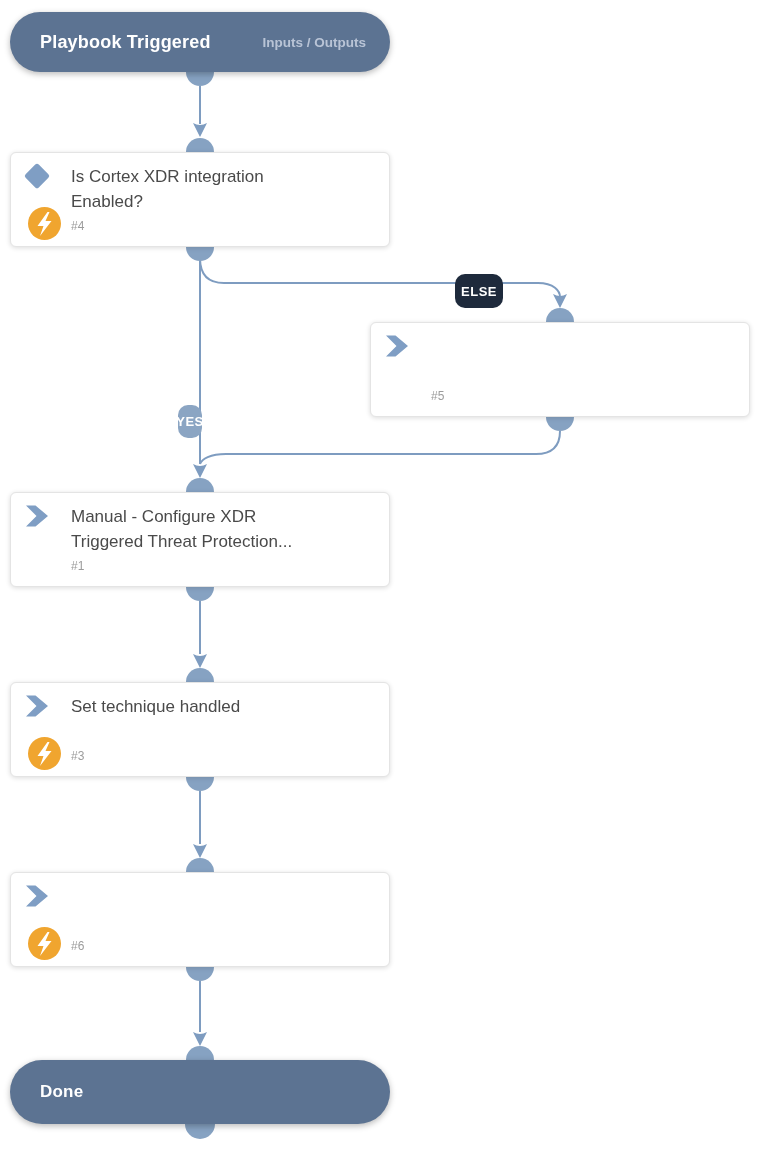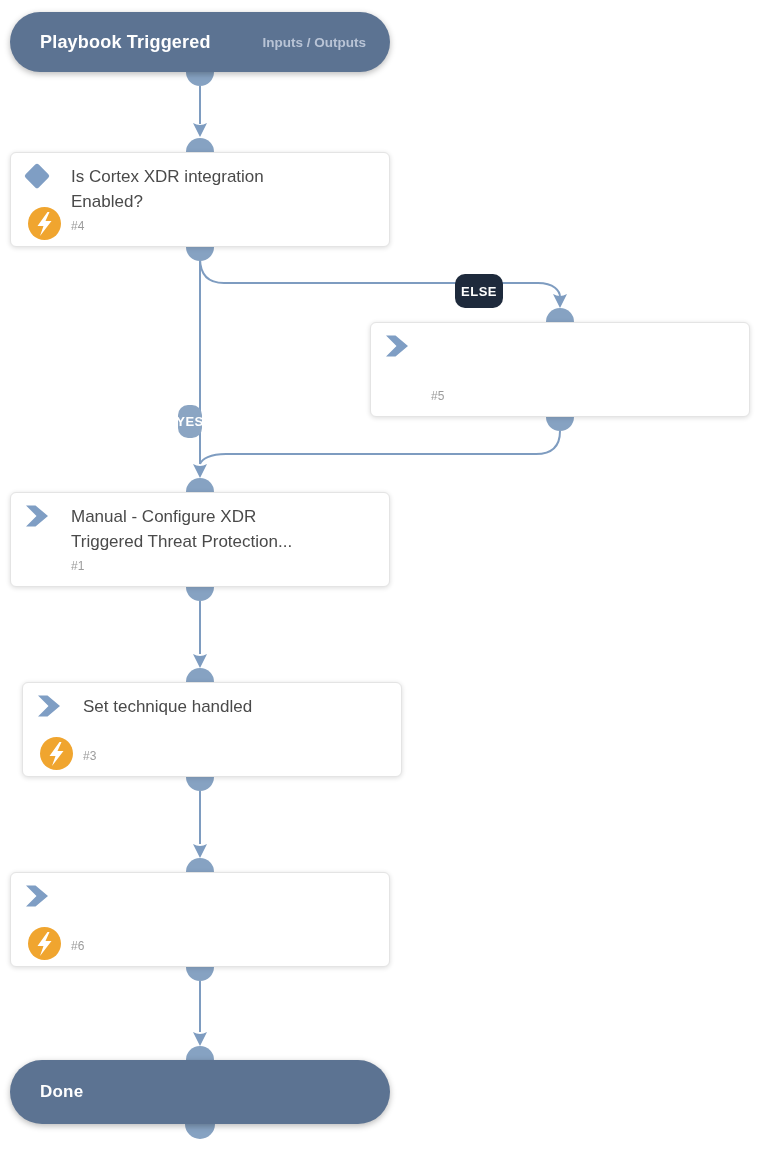--- a/index.html
+++ b/index.html
@@ -114,21 +114,21 @@
     <span class="type-icon">
       <svg width="28" height="28" viewBox="0 0 28 28">
           <path d="M3,3.5 H12.5 L25,14 L12.5,24.5 H3 L13.5,14 Z" fill="#7f9ec4"></path>
         </svg>
     </span>
     <div class="title">Manual - Configure XDR
 Triggered Threat Protection...</div>
     <div class="task-id id-under">#1</div>
   </div>
 
-  <div class="card" style="left:22px;top:682px;">
+  <div class="card" style="left:10px;top:682px;">
     <span class="type-icon">
       <svg width="28" height="28" viewBox="0 0 28 28">
           <path d="M3,3.5 H12.5 L25,14 L12.5,24.5 H3 L13.5,14 Z" fill="#7f9ec4"></path>
         </svg>
     </span>
     <span class="bolt-icon">
       <svg width="33" height="33" viewBox="0 0 33 33">
           <circle cx="16.5" cy="16.5" r="16.5" fill="#f0a52f"></circle>
           <path d="M19.5,5 L9.5,19 h6 l-3.5,10 L23.5,14 h-6 l4,-9 Z" fill="#ffffff"></path>
         </svg>

